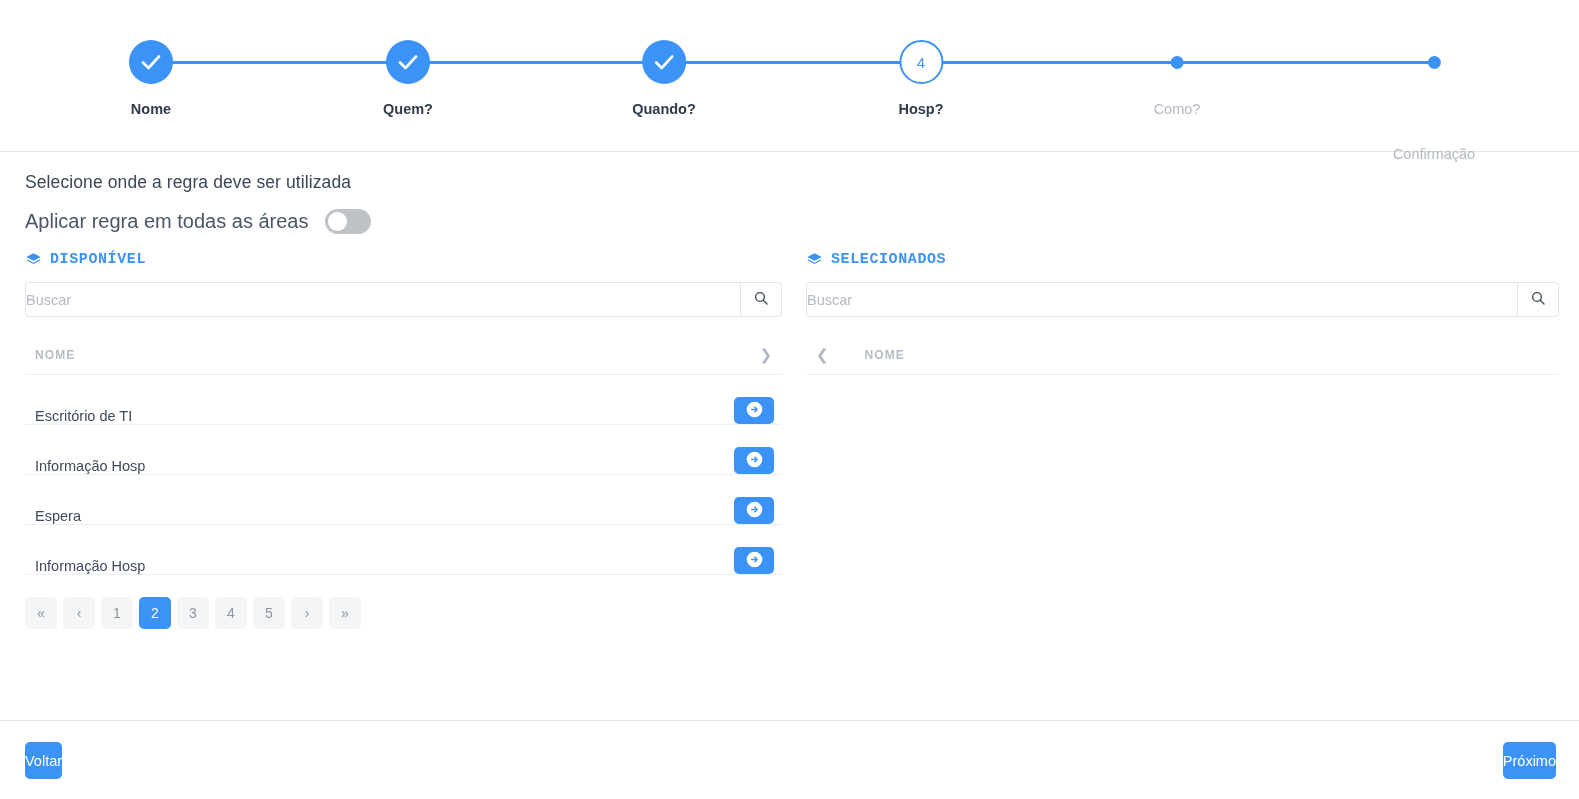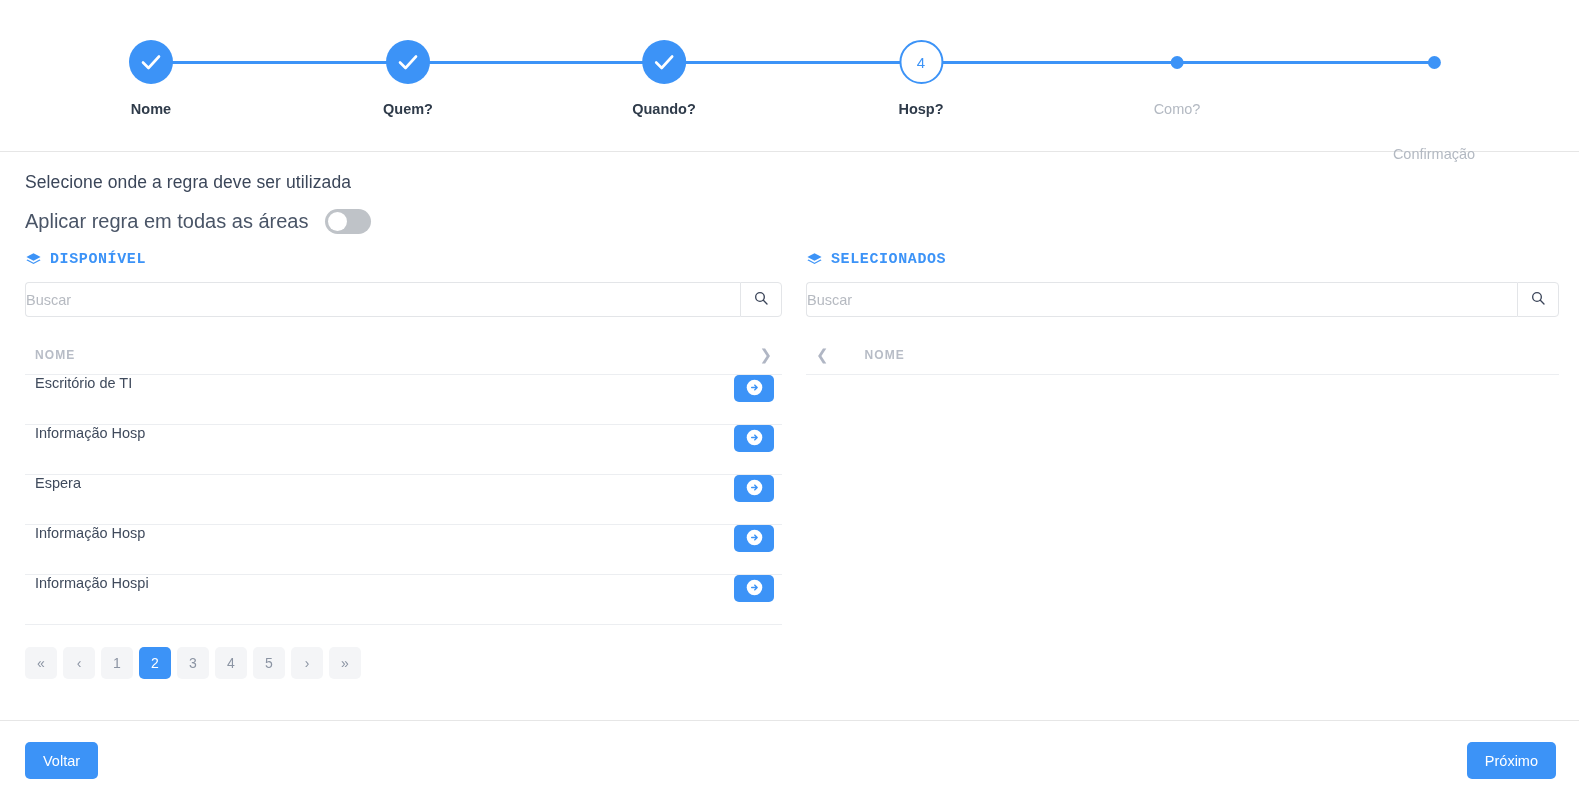--- a/index.html
+++ b/index.html
@@ -106,21 +106,21 @@
     border-bottom: 1px solid #eceef1; padding: 0 10px 0 10px;
   }
   .thead .th {
     font-size: 12px; letter-spacing: 1.1px; color: #b7bcc6; font-weight: bold;
   }
   .thead .spacer { flex: 1; }
   .chev { color: #b0b6c4; font-size: 15px; cursor: pointer; }
   .chev.left-chev { margin-right: 36px; }
 
   .trow {
-    display: flex; align-items: flex-start; height: 50px;
+    display: flex; align-items: flex-end; height: 50px;
     border-bottom: 1px solid #eceef1; padding-left: 10px; padding-right: 8px;
   }
   .trow .name { font-size: 14.5px; color: #3f4a5c; }
   .trow .grow { flex: 1; }
   .move-btn {
     width: 40px; height: 27px; border-radius: 5px; background: #3c93f7;
     border: none; display: flex; align-items: center; justify-content: center;
     cursor: pointer; padding: 0;
   }
 
@@ -134,21 +134,21 @@
   .pg.active { background: #3c93f7; color: #ffffff; }
 
   
   .footer {
     position: absolute; left: 0; bottom: 0; width: 1579px; height: 79px;
     border-top: 1px solid #e6e6e6;
   }
   .btn {
     position: absolute; top: 21px; height: 37px; border-radius: 5px;
     background: #3c93f7; color: #fff; border: none; font-size: 14.5px;
-    padding: 0 18px; cursor: pointer; font-family: "Liberation Sans", sans-serif;
+    padding: 0 0; cursor: pointer; font-family: "Liberation Sans", sans-serif;
   }
   .btn.back { left: 25px; }
   .btn.next { right: 23px; }
 </style>
 </head>
 <body>
 
 <div class="page">
 
   <div class="stepper">
@@ -267,30 +267,20 @@
             <div class="trow">
               <span class="name">Informação Hosp</span>
               <span class="grow"></span>
               <button class="move-btn">
                 <span><svg width="17" height="17" viewBox="0 0 24 24">
                     <circle cx="12" cy="12" r="11" fill="#ffffff"></circle>
                     <path d="M8 12 H15.2 M12.2 8.6 L15.8 12 L12.2 15.4" fill="none" stroke="#3c93f7" stroke-width="1.9" stroke-linecap="round" stroke-linejoin="round"></path>
                   </svg></span>
               </button>
             </div>
-            <div class="trow">
-              <span class="name">Informação Hospi</span>
-              <span class="grow"></span>
-              <button class="move-btn">
-                <span><svg width="17" height="17" viewBox="0 0 24 24">
-                    <circle cx="12" cy="12" r="11" fill="#ffffff"></circle>
-                    <path d="M8 12 H15.2 M12.2 8.6 L15.8 12 L12.2 15.4" fill="none" stroke="#3c93f7" stroke-width="1.9" stroke-linecap="round" stroke-linejoin="round"></path>
-                  </svg></span>
-              </button>
-            </div>
           </div>
       </div>
 
       <div class="pagination" id="pagination-host">
           <button class="pg">«</button>
           <button class="pg">‹</button>
           <button class="pg">1</button>
           <button class="pg active">2</button>
           <button class="pg">3</button>
           <button class="pg">4</button>

